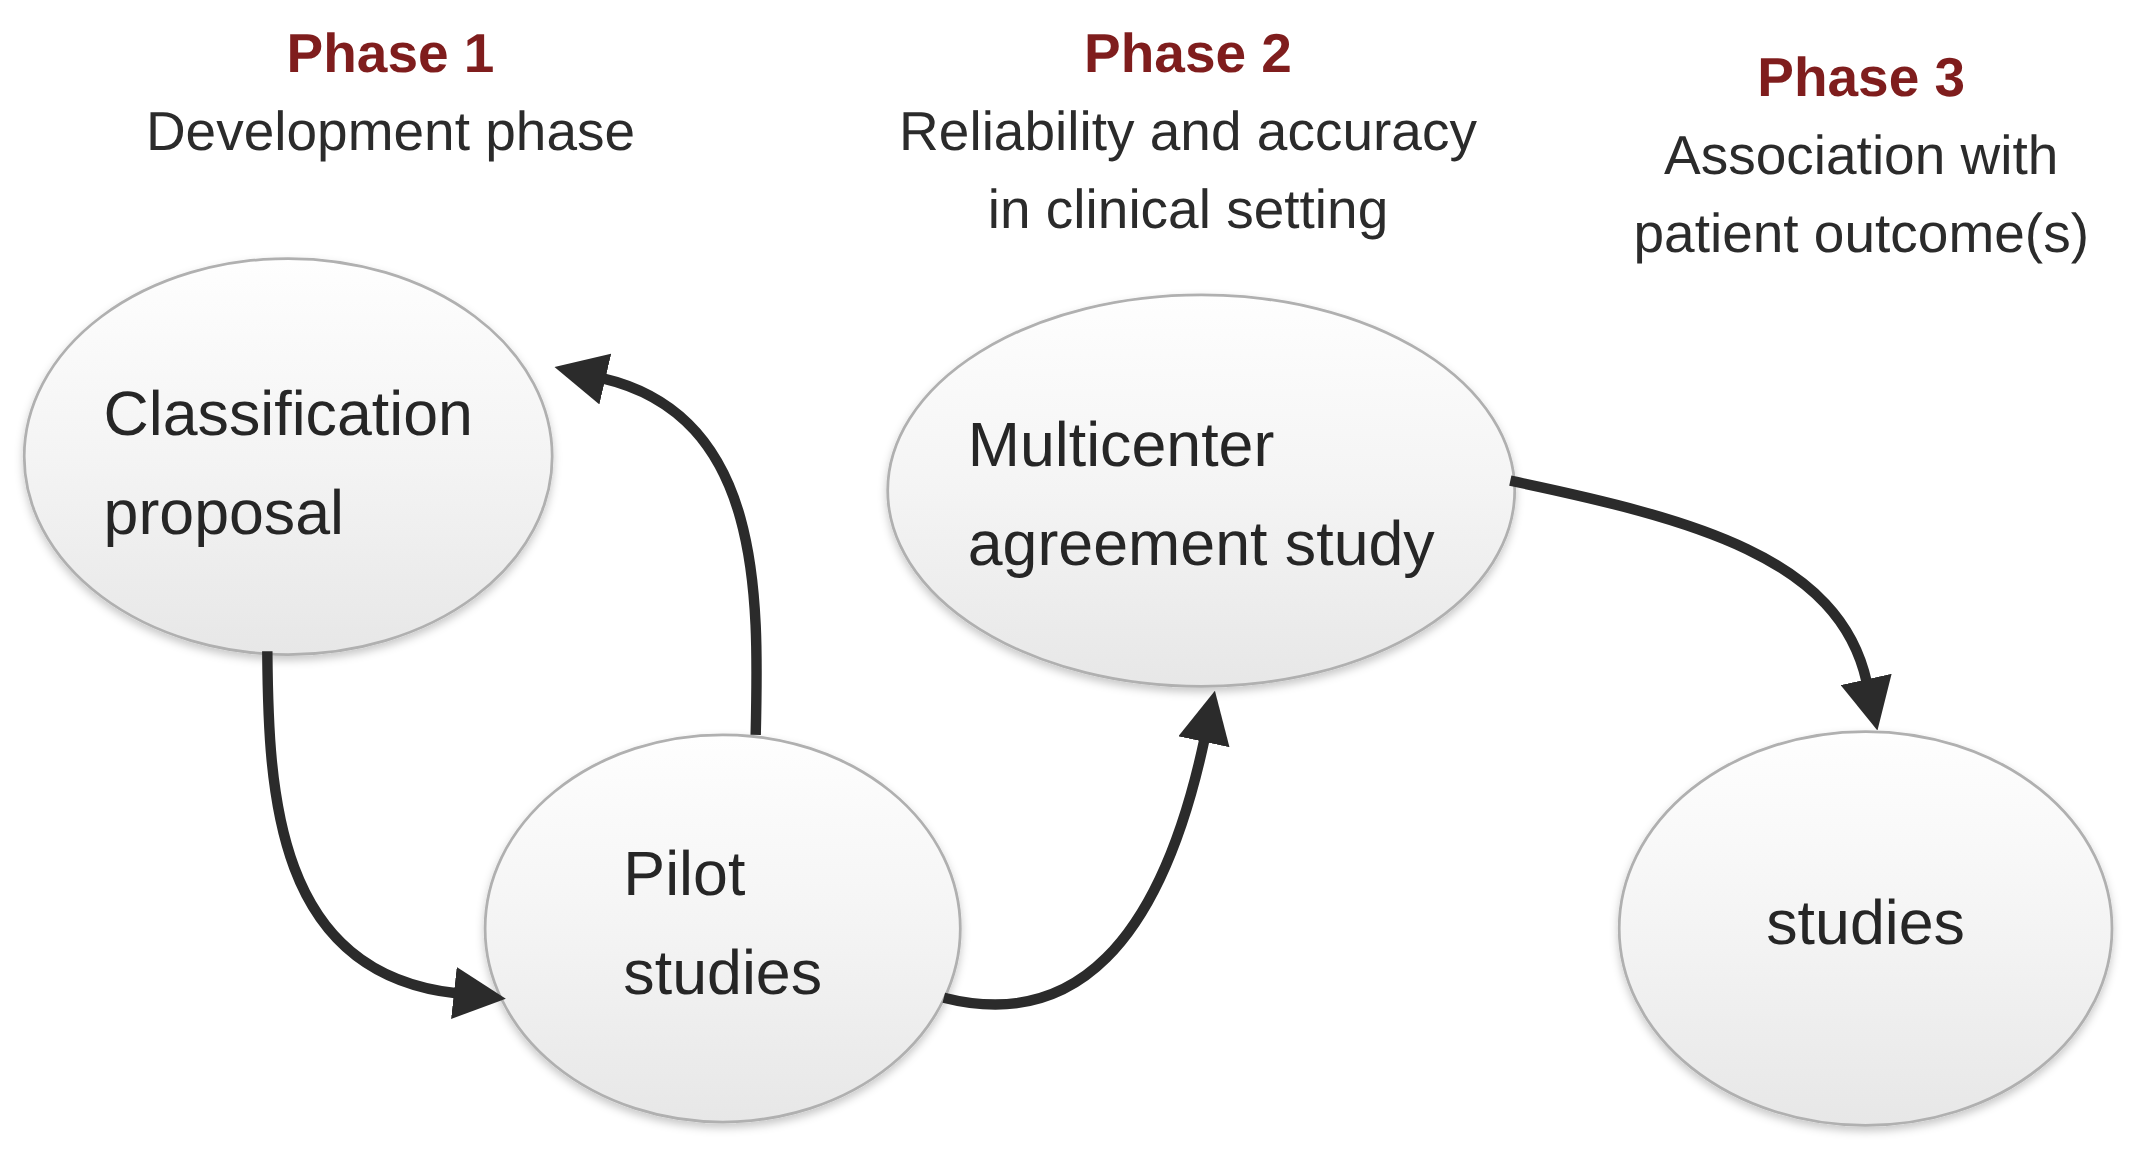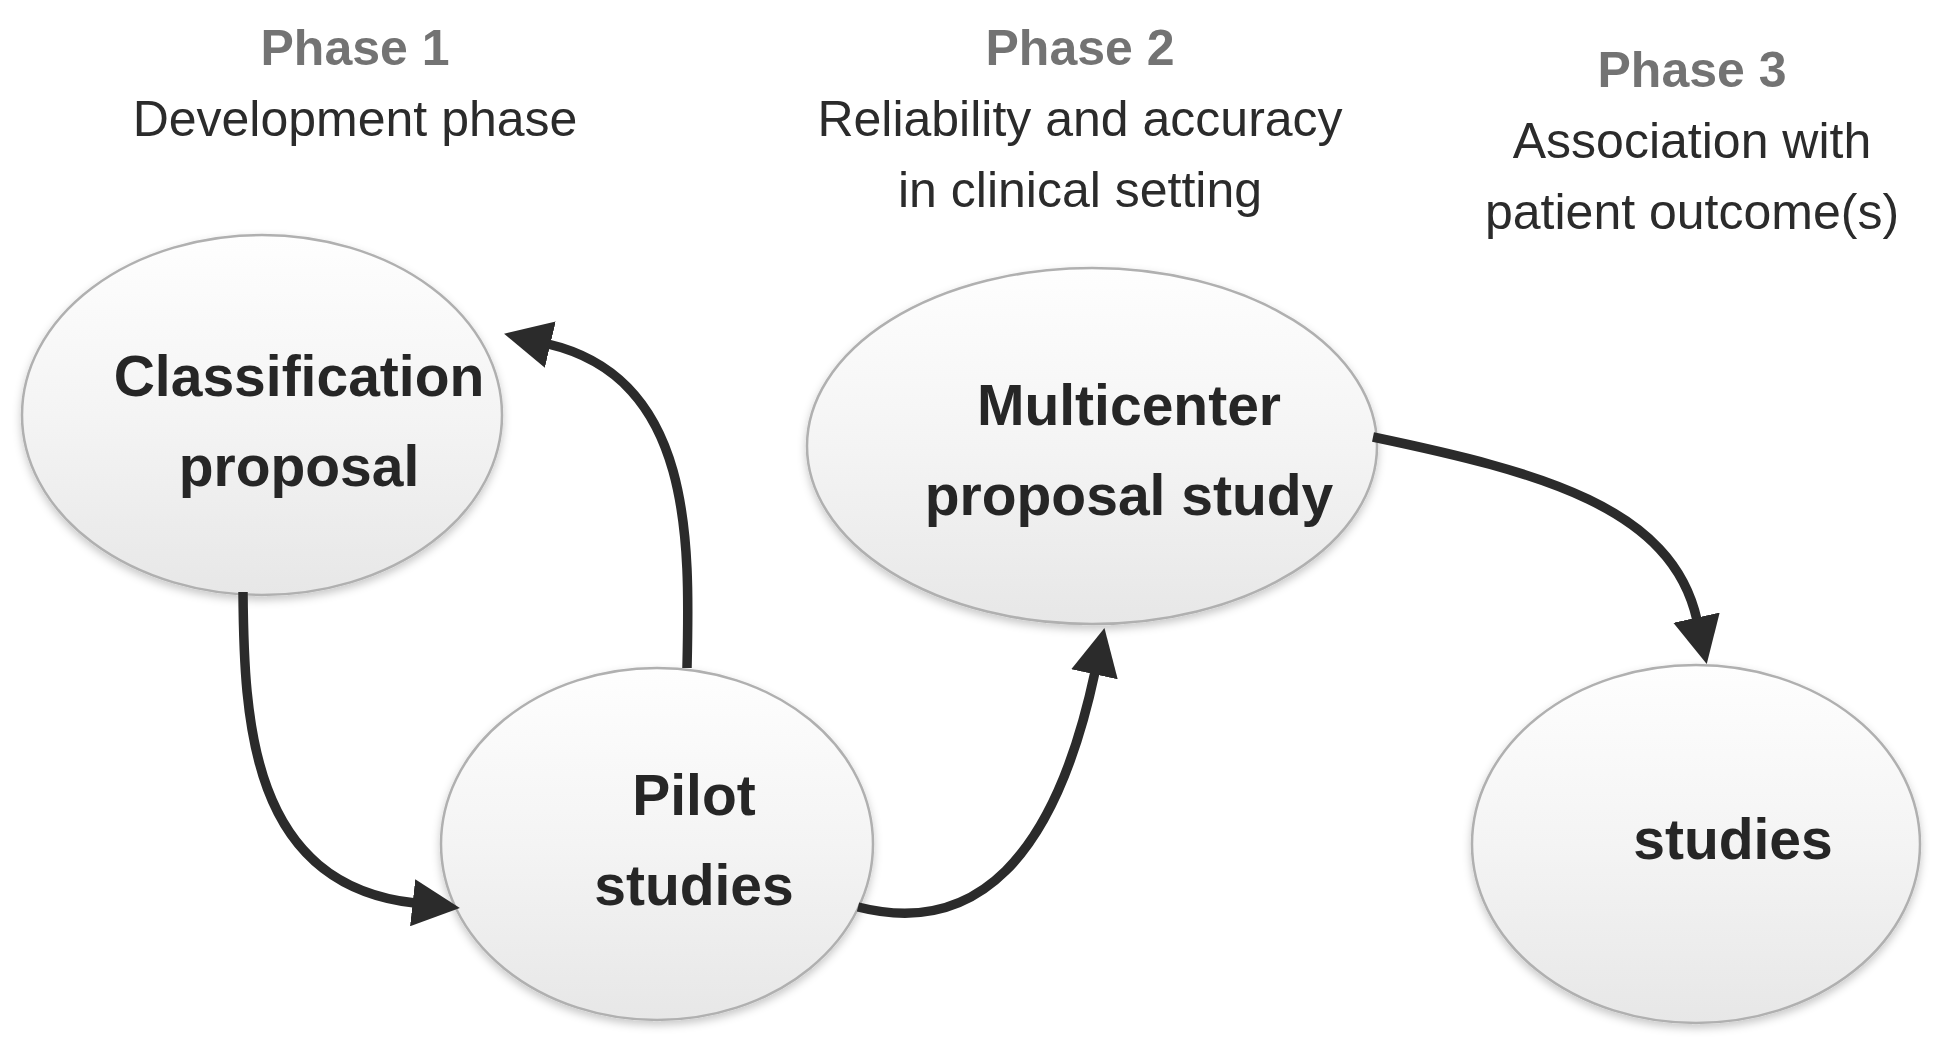--- a/index.html
+++ b/index.html
@@ -25,38 +25,36 @@
     top: 13px;
     transform: translateX(-50%);
     text-align: center;
     font-size: 50px;
     line-height: 71px;
     color: #242424;
     white-space: nowrap;
   }
   .phase-header .phase-title {
     font-weight: 700;
-    color: #737373;
+    color: #7f1d1d;
     display: block;
   }
   .phase-header .phase-sub {
     display: block;
     font-weight: 400;
     color: #2b2b2b;
   }
   .node-label {
     position: absolute;
     transform: translate(-50%, -50%);
-    text-align: center;
     font-size: 57px;
     line-height: 90px;
-    font-weight: 700;
+    font-weight: 400;
     color: #262626;
     white-space: nowrap;
-    margin-left: 37px;
   }
   .node-label span { display: block; }
   #label-classification { left: 262px; top: 421px; }
   #label-pilot          { left: 657px; top: 840px; }
   #label-multicenter    { left: 1092px; top: 450px; }
   #label-clinical       { left: 1696px; top: 839px; }
   #header-phase1 { left: 355px; }
   #header-phase2 { left: 1080px; }
   #header-phase3 { left: 1692px; margin-top: 22px; }
 </style>
@@ -113,20 +111,20 @@
     <span>proposal</span>
   </div>
 
   <div class="node-label" id="label-pilot">
     <span>Pilot</span>
     <span>studies</span>
   </div>
 
   <div class="node-label" id="label-multicenter">
     <span>Multicenter</span>
-    <span>proposal study</span>
+    <span>agreement study</span>
   </div>
 
   <div class="node-label" id="label-clinical">
     <span>studies</span>
   </div>
 
 </div>
 
 </body></html>

